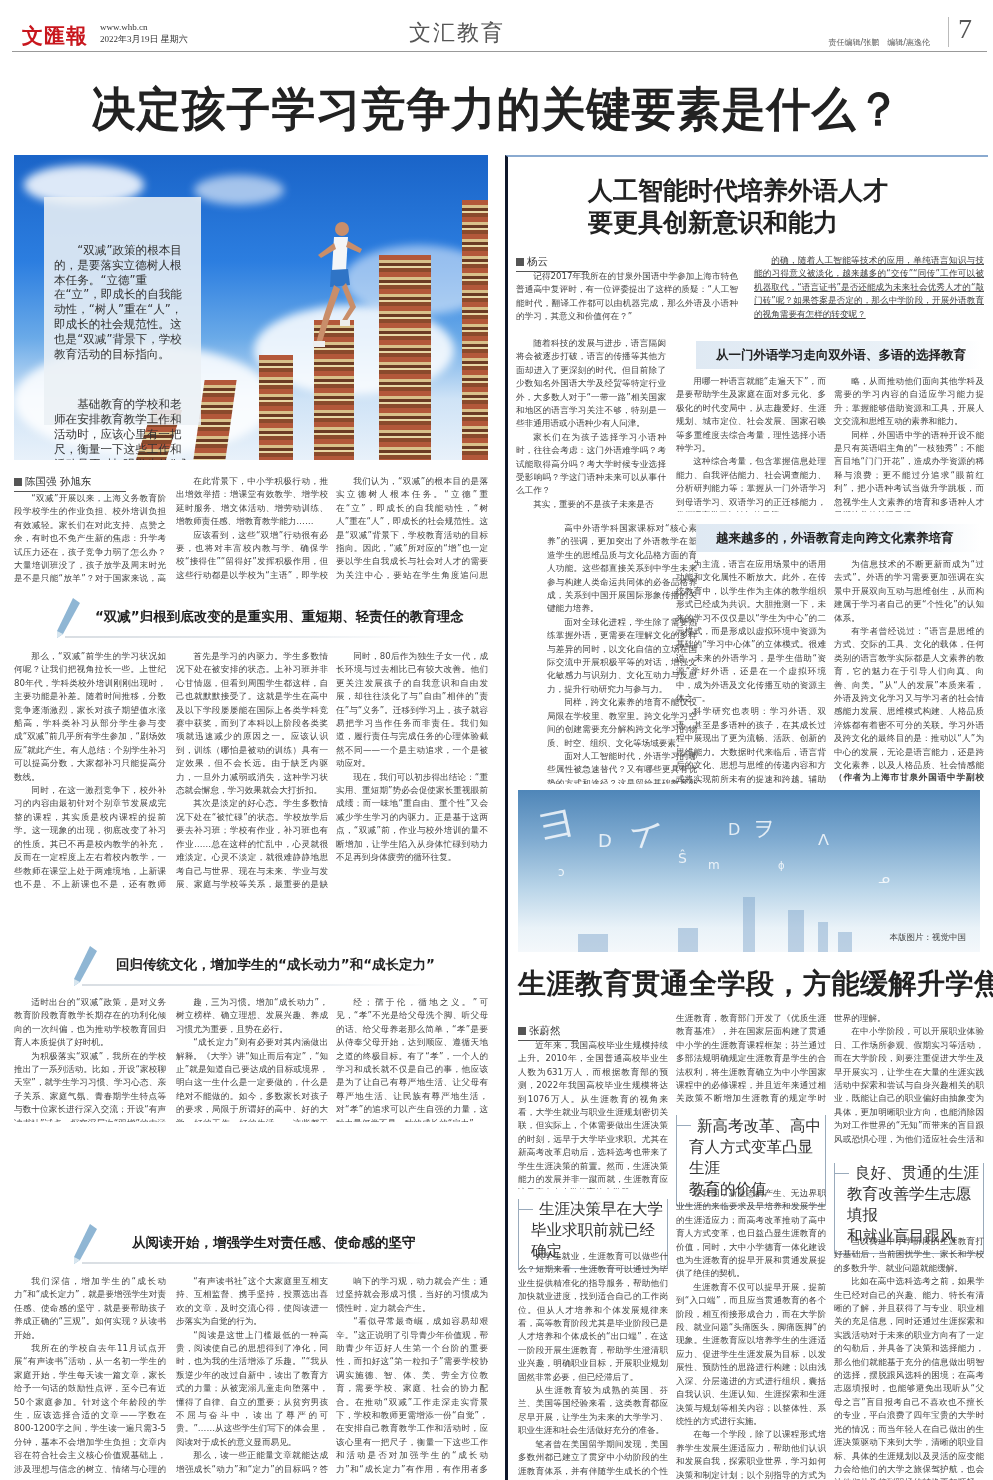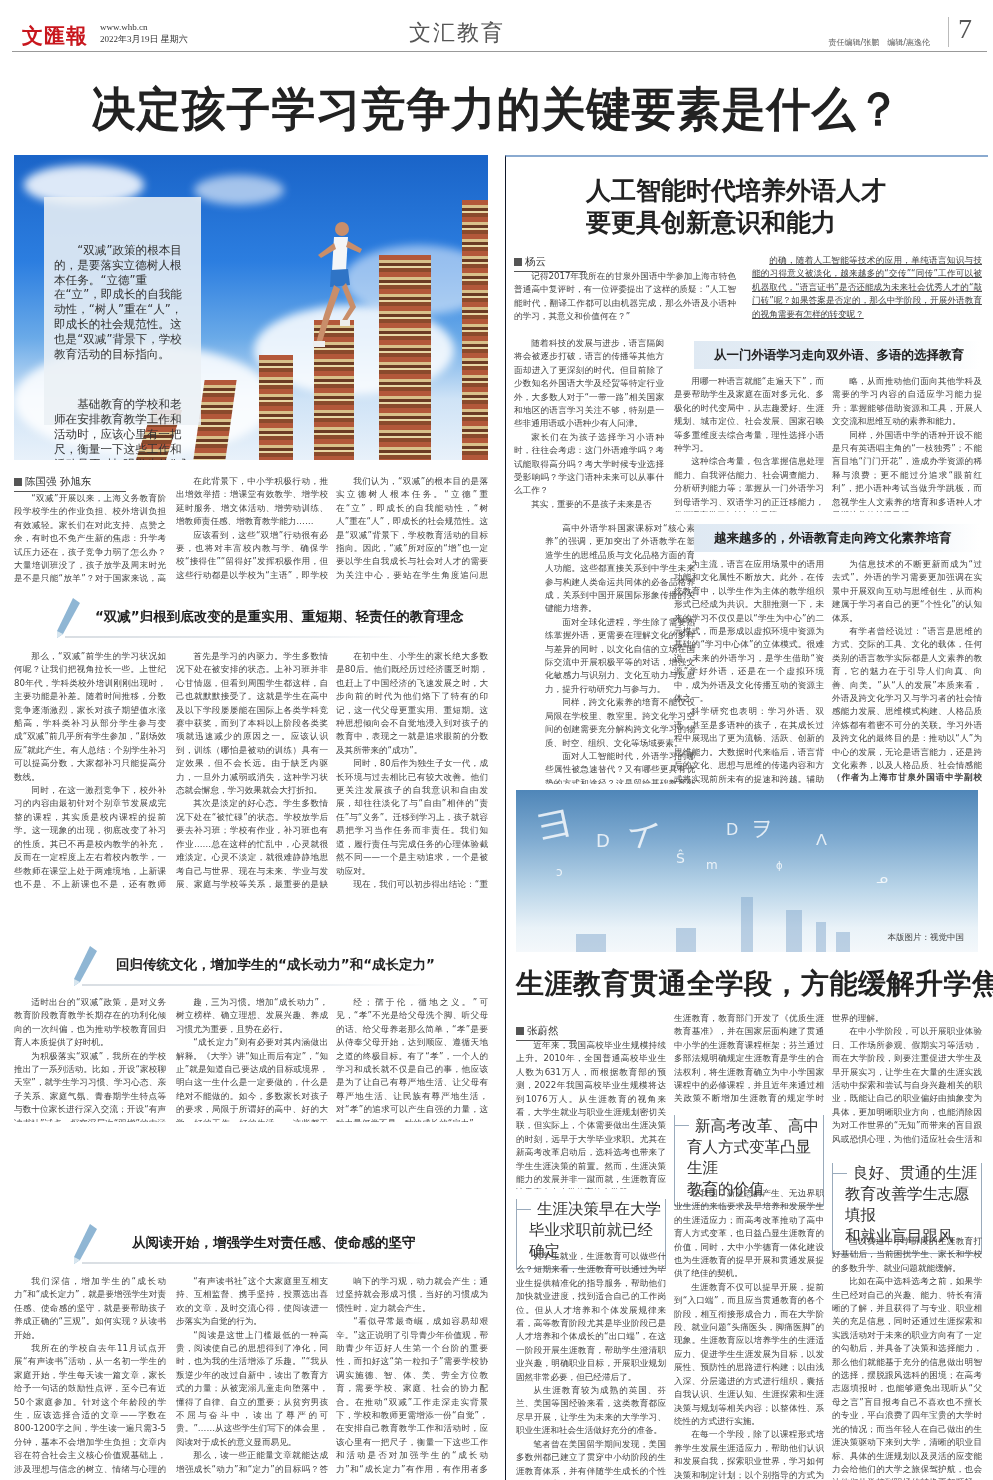--- a/index.html
+++ b/index.html
@@ -36,21 +36,21 @@
   .byline::before { content: ""; display: inline-block; width: 8px; height: 8px; background: #555; margin-right: 3px; vertical-align: -1px; }
   .credit { font-weight: bold; text-indent: 0 !important; }
 
   
   .pencil-head { position: absolute; height: 44px; }
   .pencil-head .pencil { position: absolute; left: 0; top: 0; width: 26px; height: 44px; }
   .pencil-head .title { position: absolute; top: 12px; font-size: 13.5px; font-weight: bold; color: #222; white-space: nowrap; }
   .pencil-head .rule { position: absolute; left: 10px; top: 40px; height: 2px; background: linear-gradient(90deg, #d9dee3, #eef1f4 70%, rgba(255,255,255,0)); }
 
   
-  .right-box { position: absolute; left: 505px; top: 155px; width: 483px; height: 1325px; border-left: 1px solid #0f172a; border-top: 2px solid #8aaad0; }
+  .right-box { position: absolute; left: 505px; top: 155px; width: 483px; height: 1325px; border-left: 3px solid #0f172a; border-top: 2px solid #8aaad0; }
   .rb-title { position: absolute; left: 80px; top: 18px; font-family: "DejaVu Serif", serif; font-weight: bold; font-size: 25px; line-height: 32px; color: #222; }
   .band-head { position: absolute; height: 28px; background: linear-gradient(90deg, #dfe9f3 0%, #eaf1f7 70%, rgba(255,255,255,0)); font-size: 12.5px; font-weight: bold; color: #222; line-height: 28px; padding-left: 20px; }
   .lang-photo { position: absolute; left: 10px; top: 633px; width: 462px; height: 162px; overflow: hidden;
     background: linear-gradient(180deg, #4f86b8 0%, #7eaad0 30%, #b8d4e8 60%, #e9f2f8 85%, #f4f8fb 100%); }
   .lang-photo .glyph { position: absolute; color: rgba(255,255,255,0.8); font-family: "DejaVu Sans", sans-serif; }
   .lang-photo .bld { position: absolute; bottom: 0; background: rgba(120,160,200,0.45); }
   .photo-credit { position: absolute; right: 14px; bottom: 8px; font-size: 8.5px; color: #444; }
   .career-title { position: absolute; left: 10px; top: 808px; font-family: "DejaVu Serif", serif; font-weight: bold; font-size: 28px; color: #222; letter-spacing: 0.5px; white-space: nowrap; }
 
   .framed-head { position: absolute; border: 1px solid #9ab; border-top: none; font-size: 15.5px; color: #333; line-height: 21px; padding: 0 10px 6px 12px; }
@@ -132,21 +132,20 @@
   <p>那么，“双减”前学生的学习状况如何呢？让我们把视角拉长一些。上世纪80年代，学科类校外培训刚刚出现时，主要功能是补差。随着时间推移，分数竞争逐渐激烈，家长对孩子期望值水涨船高，学科类补习从部分学生参与变成“双减”前几乎所有学生参加，“剧场效应”就此产生。有人总结：个别学生补习可以提高分数，大家都补习只能提高分数线。</p>
   <p>同时，在这一激烈竞争下，校外补习的内容由最初针对个别章节发展成完整的课程，其实质是校内课程的提前学。这一现象的出现，彻底改变了补习的性质。其已不再是校内教学的补充，反而在一定程度上左右着校内教学，一些教师在课堂上处于两难境地，上新课也不是、不上新课也不是，还有教师把“刷题”当成最后的办法，一套题没有效果，就再来一套。</p>
 
 </div>
 <div class="col" style="left:176px;top:650px;width:152px;height:242px;">
   <p>首先是学习的内驱力。学生多数情况下处在被安排的状态。上补习班并非心甘情愿，但看到周围学生都这样，自己也就默默接受了。这就是学生在高中及以下学段屡屡能在国际上各类学科竞赛中获奖，而到了本科以上阶段各类奖项就迅速减少的原因之一。应该认识到，训练（哪怕是被动的训练）具有一定效果，但不会长远。由于缺乏内驱力，一旦外力减弱或消失，这种学习状态就会懈怠，学习效果就会大打折扣。</p>
   <p>其次是淡定的好心态。学生多数情况下处在“被忙碌”的状态。学校放学后要去补习班；学校有作业，补习班也有作业……总在这样的忙乱中，心灵就很难淡定。心灵不淡定，就很难静静地思考自己与世界、现在与未来、学业与发展、家庭与学校等关系，最重要的是缺少对人生意义的思考，进而认识不到成长的方向。具体表现为缺乏成长定力，只是一味地跟风。风的方向是不确定的，孩子的成长目标也很难确定。</p>
 
 </div>
 <div class="col" style="left:336px;top:650px;width:152px;height:242px;">
-  <p>在初中生、小学生的家长绝大多数是80后。他们既经历过经济匮乏时期，也赶上了中国经济的飞速发展之时，大步向前的时代为他们烙下了特有的印记，这一代父母更重实用、重短期。这种思想倾向会不自觉地浸入到对孩子的教育中，表现之一就是追求眼前的分数及其所带来的“成功”。</p>
   <p>同时，80后作为独生子女一代，成长环境与过去相比已有较大改善。他们更关注发展孩子的自我意识和自由发展，却往往淡化了与“自由”相伴的“责任”与“义务”。迁移到学习上，孩子就容易把学习当作任务而非责任。我们知道，履行责任与完成任务的心理体验截然不同——一个是主动追求，一个是被动应对。</p>
   <p>现在，我们可以初步得出结论：“重实用、重短期”势必会促使家长重视眼前成绩；而一味地“重自由、重个性”又会减少学生学习的内驱力。正是基于这两点，“双减”前，作业与校外培训的量不断增加，让学生陷入从身体忙碌到动力不足再到身体疲劳的循环往复。</p>
 </div>
 
 <div class="pencil-head" style="left:72px;top:944px;width:360px;">
   <svg class="pencil" viewBox="0 0 26 44">
       <path d="M18 2 L25 7 L8 38 L2 42 L2 35 Z" fill="#8fb6d4"></path>
       <path d="M2 35 L8 38 L2 42 Z" fill="#d8e6ef"></path>
     </svg>
   <div class="title" style="left:44px;">回归传统文化，增加学生的“成长动力”和“成长定力”</div>

